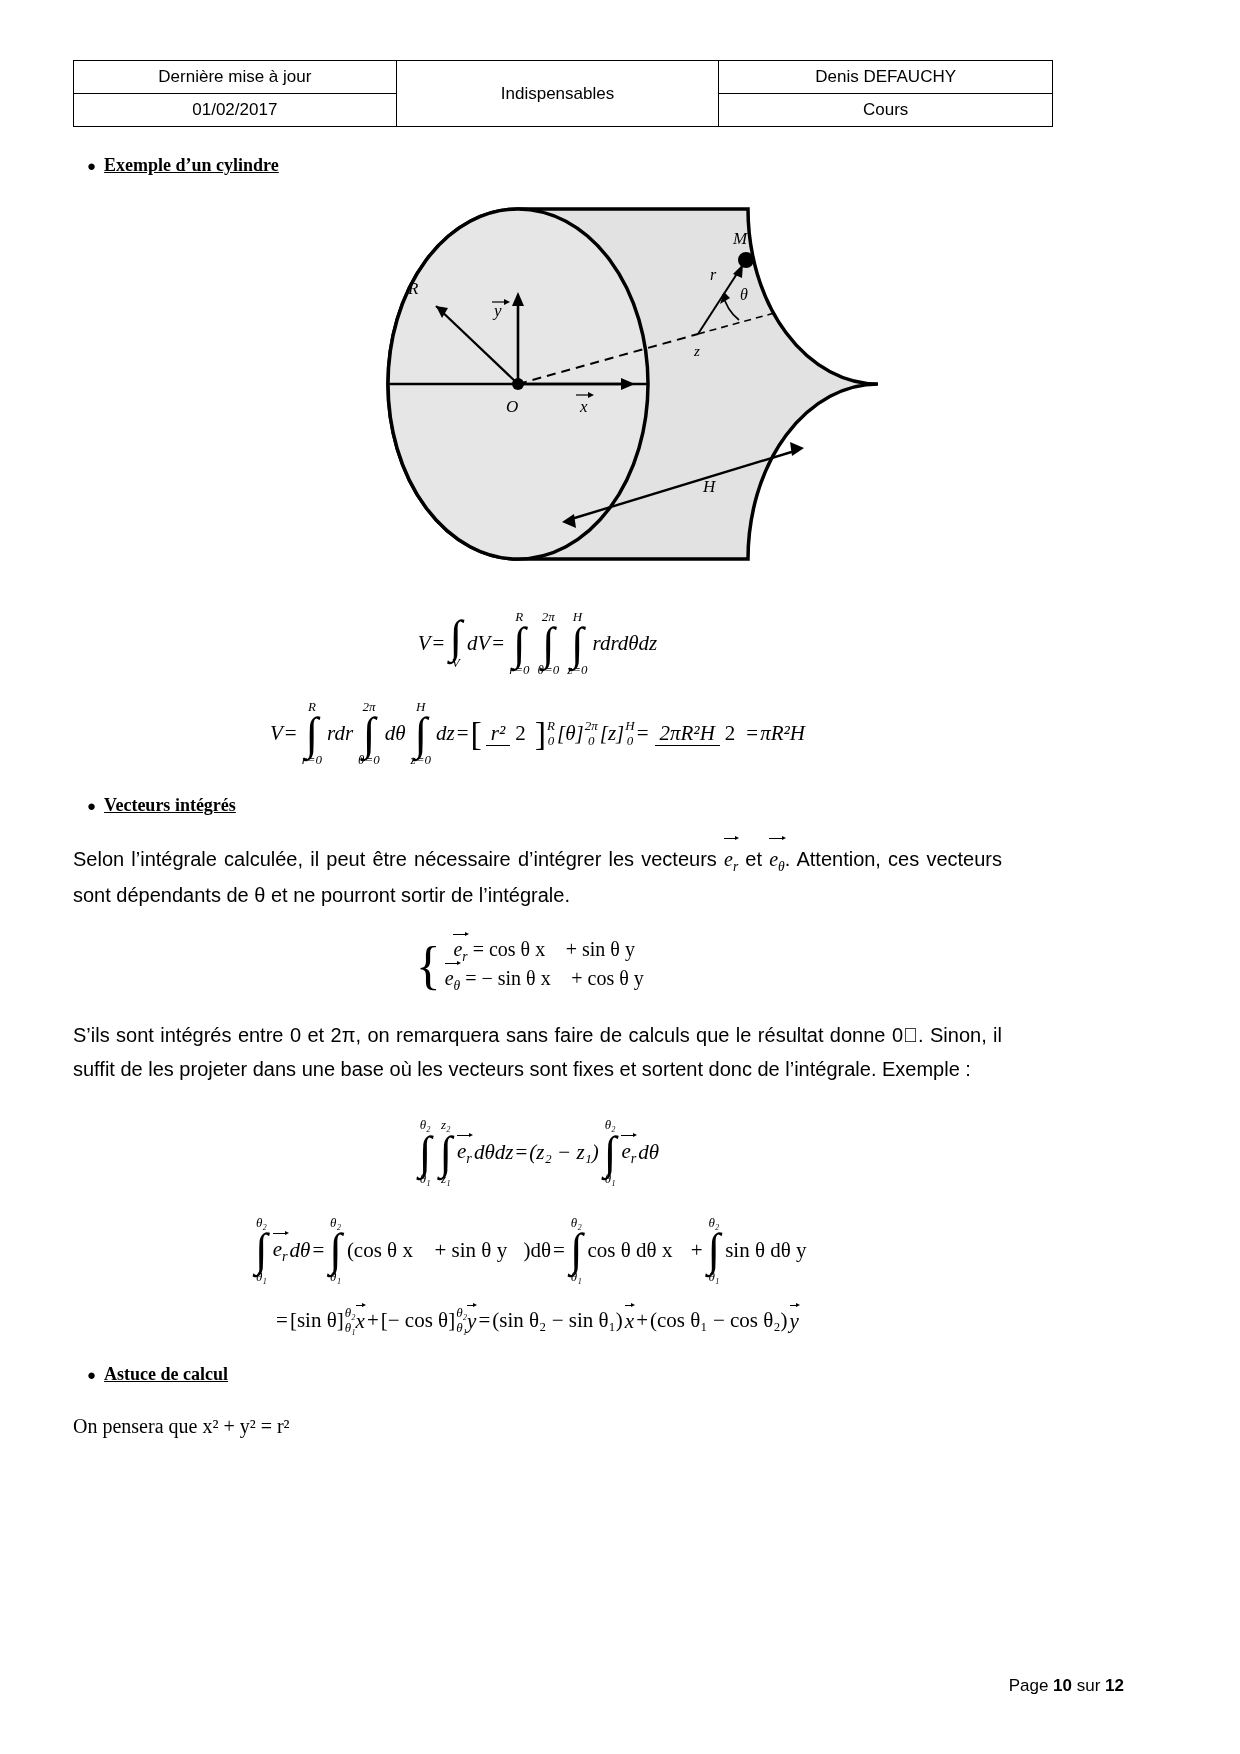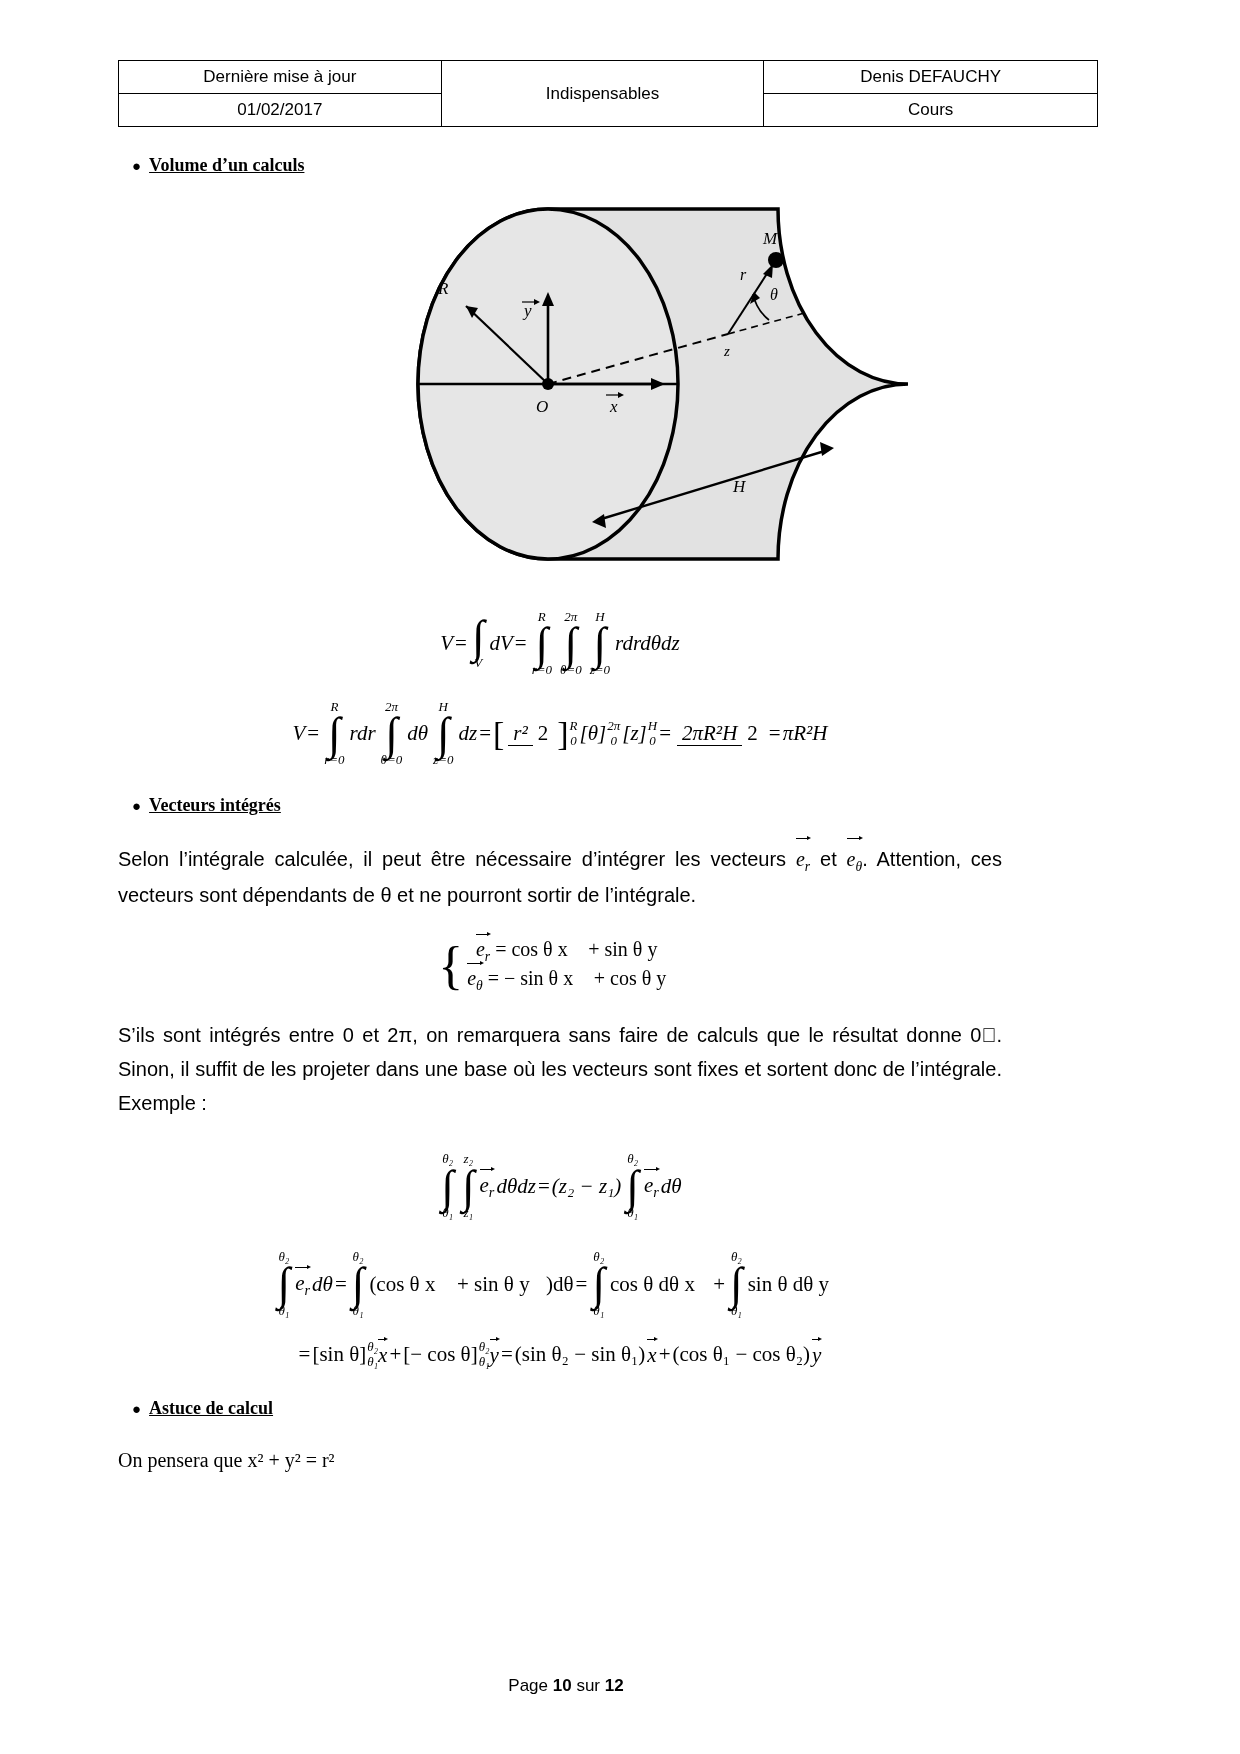--- a/index.html
+++ b/index.html
@@ -12,21 +12,21 @@
     height: 1754px;
     font-family: "Liberation Sans", sans-serif;
     color: #000000;
     position: relative;
   }
   .page {
     position: relative;
     width: 1132px;
     height: 1754px;
     box-sizing: border-box;
-    padding: 60px 130px 0 118px;
+    padding: 60px 130px 0 73px;
   }
 
   
   table.hdr {
     width: 980px;
     margin: 0 auto;
     border-collapse: collapse;
     font-size: 17px;
   }
   table.hdr td {
@@ -188,23 +188,23 @@
   .figure {
     width: 100%;
     text-align: center;
     margin: 4px 0 10px 0;
   }
 
   
   .footer {
     position: absolute;
     left: 0;
-    right: 0;
+    right: 8px;
     bottom: 58px;
-    text-align: center;
+    text-align: right;
     font-size: 17px;
     font-family: "Liberation Sans", sans-serif;
   }
   .footer b { font-weight: bold; }
 </style>
 </head>
 <body>
 
 <div class="page">
 
@@ -216,21 +216,21 @@
       <td class="hdr-right">Denis DEFAUCHY</td>
     </tr>
     <tr>
       <td class="hdr-left">01/02/2017</td>
       <td class="hdr-right">Cours</td>
     </tr>
   </tbody>
     </table>
 
   <div class="bullet-head">
-    <span class="dot">●</span><span class="txt">Volume d’un calculs</span>
+    <span class="dot">●</span><span class="txt">Exemple d’un cylindre</span>
   </div>
 
   <div class="figure">
     <svg width="900" height="400" viewBox="0 0 900 400">
 
       <path d="M 300 200 A 130 175 0 0 1 430 25 L 660 25 A 130 175 0 0 0 790 200 A 130 175 0 0 0 660 375 L 430 375 A 130 175 0 0 1 300 200 Z" fill="#e2e2e2" stroke="#000" stroke-width="3.5"></path>
 
       <ellipse cx="430" cy="200" rx="130" ry="175" fill="#e6e6e6" stroke="#000" stroke-width="3.5"></ellipse>
 
       <line x1="430" y1="200" x2="348" y2="122" stroke="#000" stroke-width="2.2"></line>

